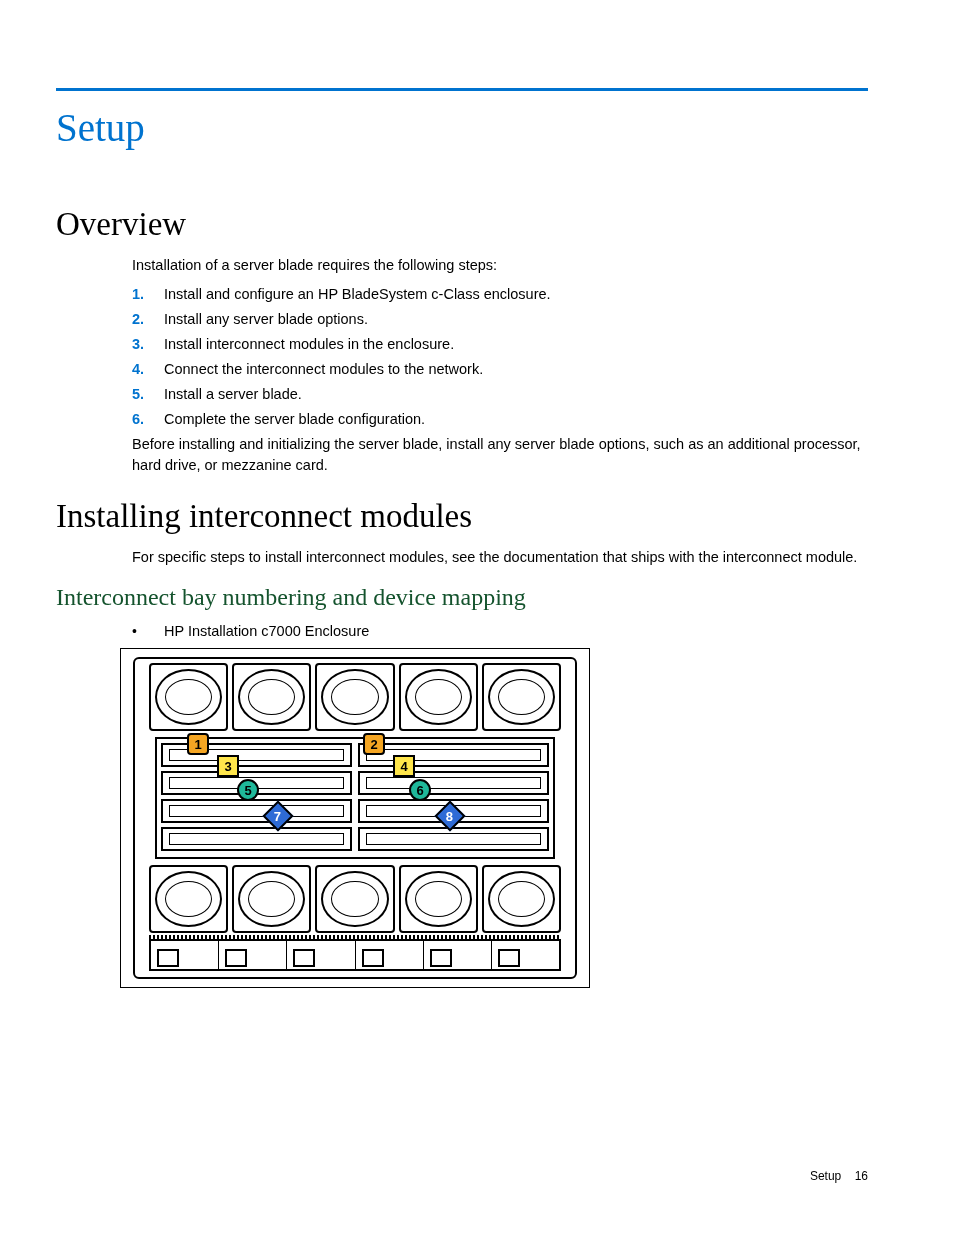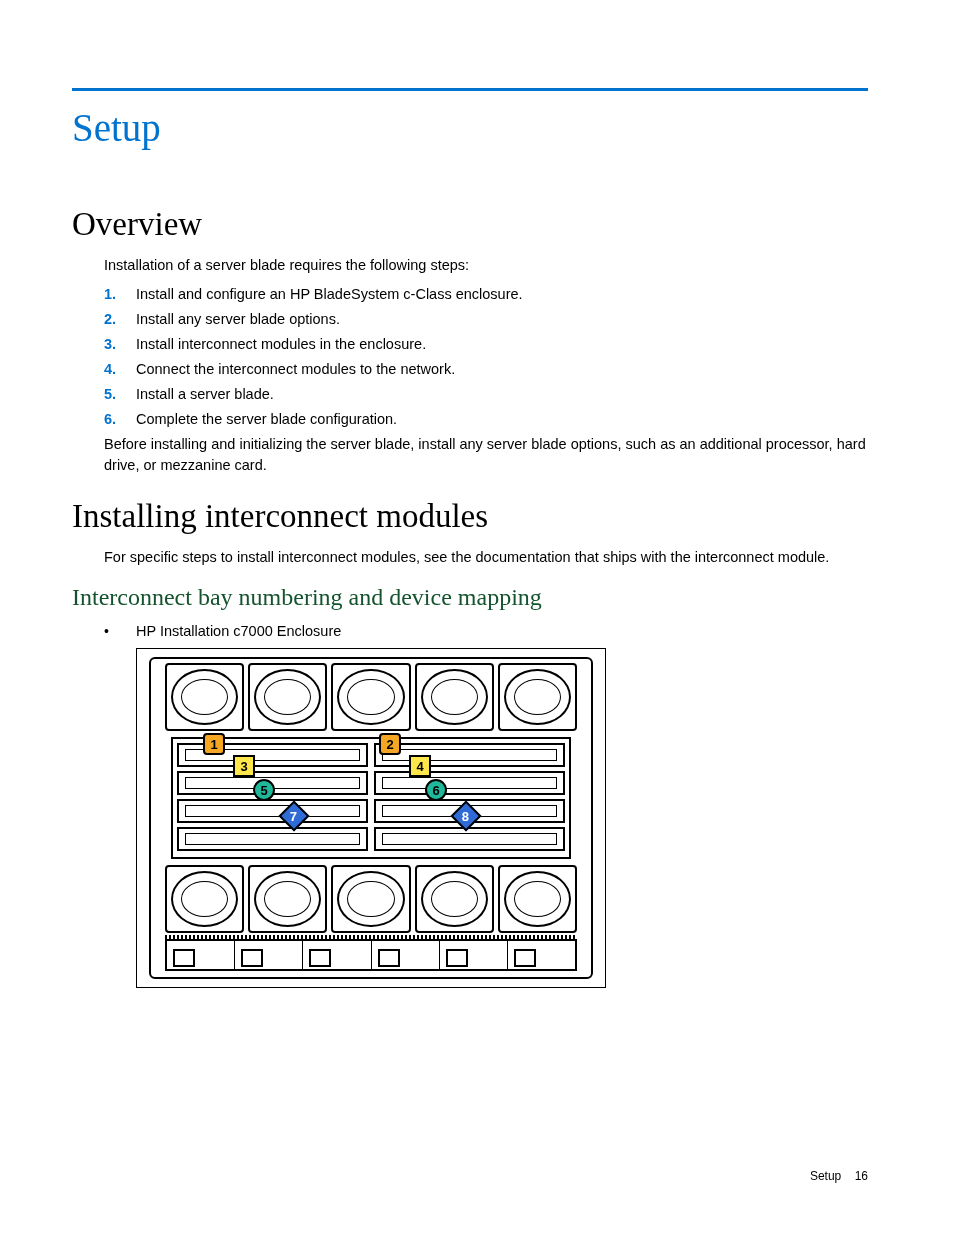--- a/index.html
+++ b/index.html
@@ -1,22 +1,22 @@
 <!DOCTYPE html>
 <html><head>
 <meta charset="utf-8">
 <style>
   * { box-sizing: border-box; margin: 0; padding: 0; }
   html, body { width: 954px; height: 1235px; background: #fff; font-family: Arial, Helvetica, sans-serif; color: #000; }
-  .page { padding: 88px 86px 40px 72px; position: relative; height: 100%; }
+  .page { padding: 88px 86px 40px 56px; position: relative; height: 100%; }
   .rule { border-top: 3px solid #0073cf; width: 100%; margin-bottom: 14px; }
   .h1 { font-family: Georgia, 'Times New Roman', serif; font-weight: 400; font-size: 39px; color: #0073cf; margin-bottom: 56px; }
   .h2 { font-family: Georgia, 'Times New Roman', serif; font-weight: 400; font-size: 33px; color: #000000; margin-top: 22px; margin-bottom: 12px; }
   .h3 { font-family: Georgia, 'Times New Roman', serif; font-weight: 400; font-size: 24px; color: #14532d; margin-top: 16px; margin-bottom: 10px; }
-  .body-indent { margin-left: 32px; }
+  .body-indent { margin-left: 76px; }
   p.lead { font-size: 14.5px; line-height: 1.45; margin-bottom: 8px; }
   ol.steps { list-style: none; margin-left: 0; }
   ol.steps li { display: flex; align-items: baseline; font-size: 14.5px; line-height: 1.45; margin: 4px 0; }
   ol.steps li .num { color: #0073cf; font-weight: 700; width: 32px; flex: 0 0 32px; }
   ul.bullets { list-style: none; }
   ul.bullets li { display: flex; align-items: baseline; font-size: 14.5px; line-height: 1.45; margin: 4px 0; }
   ul.bullets li .dot { width: 32px; flex: 0 0 32px; text-align: left; font-size: 14px; }
   .figure { margin-left: 64px; margin-top: 6px; border: 1px solid #000; width: 470px; height: 340px; position: relative; background: #fff; }
   .footer { position: absolute; bottom: 52px; right: 86px; font-size: 12px; text-align: right; }
   .footer .sec { margin-right: 10px; }

